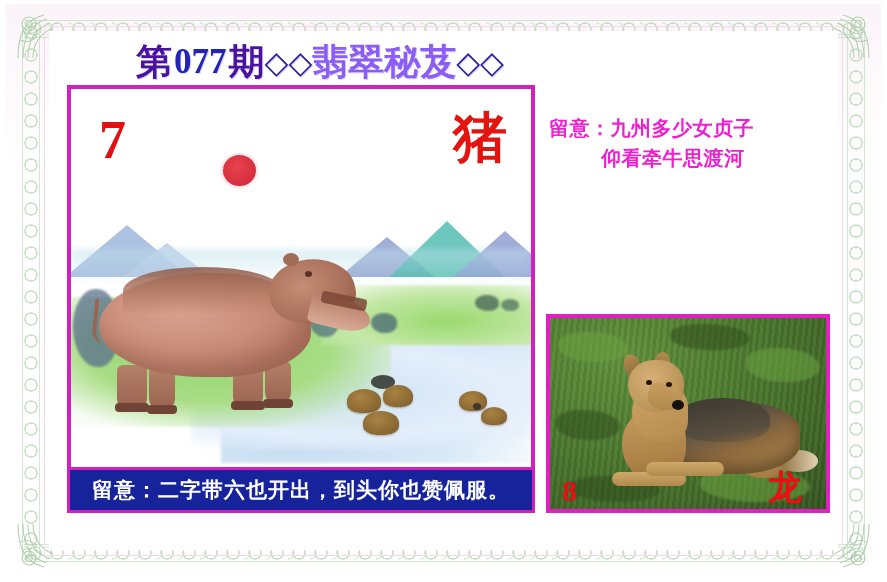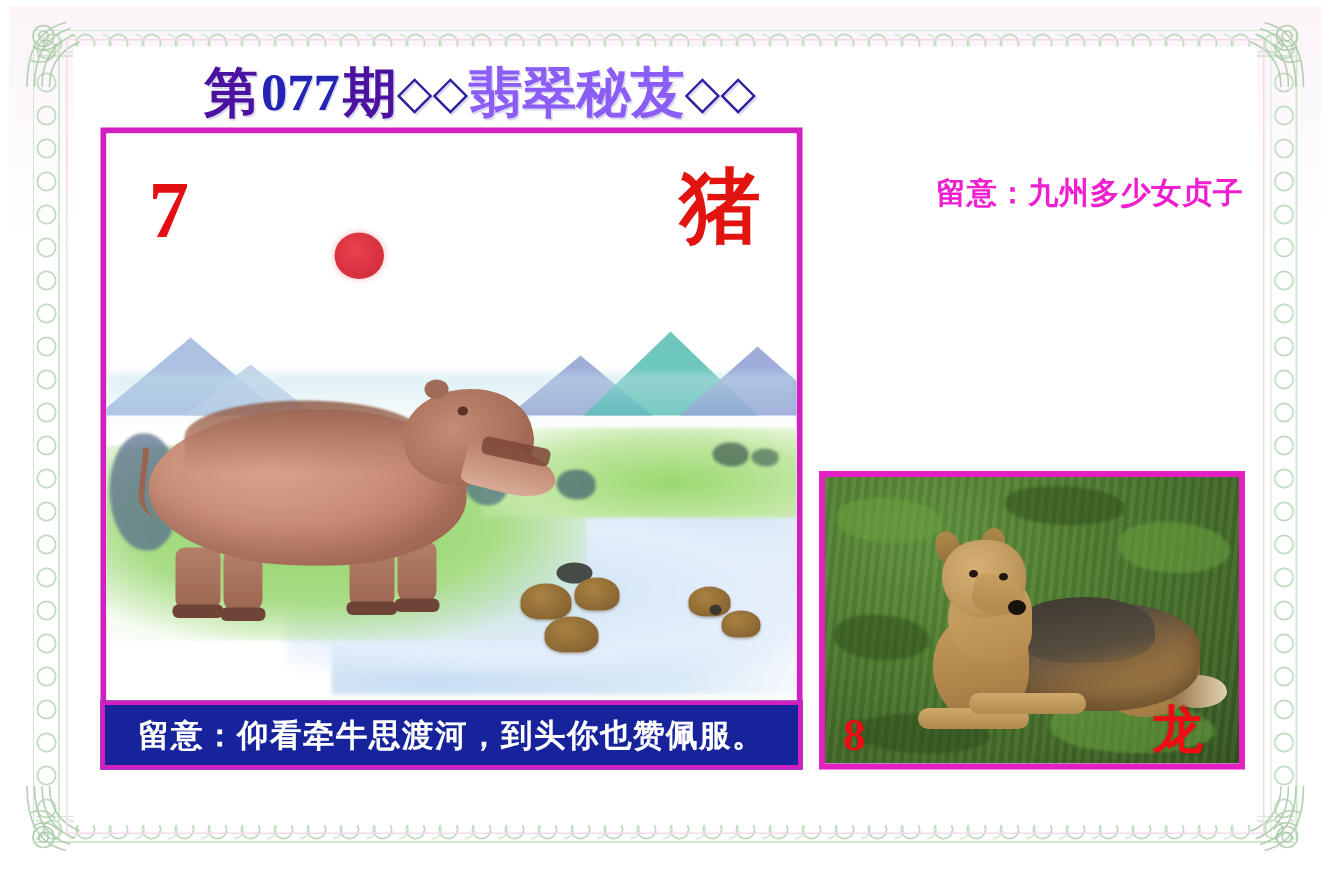--- a/index.html
+++ b/index.html
@@ -237,21 +237,21 @@
     font-family:"DejaVu Sans","Liberation Sans",sans-serif;
   }
 
   
   .note{
     position:absolute;left:500px;top:82px;width:280px;
     color:#ef1fd0;font-weight:bold;font-size:20px;line-height:1.5;
     font-family:"DejaVu Sans","Liberation Sans",sans-serif;
     letter-spacing:.5px;
   }
-  .note .l1{display:block;text-align:right;}
+  .note .l1{display:block;}
   .note .l2{display:block;padding-left:52px;}
 
   
   .dog-card{
     position:absolute;left:497px;top:283px;width:284px;height:199px;
     border:4px solid #e31fc4;box-sizing:border-box;overflow:hidden;
   }
   .dog-scene{position:absolute;inset:0;overflow:hidden;
     background:
       repeating-linear-gradient(96deg, rgba(255,255,255,.05) 0 3px, rgba(0,0,0,.05) 3px 6px),
@@ -463,25 +463,26 @@
         <div class="critter cr5"></div>
         <div class="cr-dark cd2"></div>
         <div class="speck"></div>
 
         <div class="num-7">7</div>
         <div class="zodiac-zhu">猪</div>
       </div>
     </div>
 
     <div class="caption-bar">
-      <span>留意：仰看牵牛思渡河，到头你也赞佩服。</span>
+      <span>留意：二字带六也开出，到头你也赞佩服。</span>
     </div>
 
     <div class="note">
       <span class="l1">留意：九州多少女贞子</span>
+      <span class="l2">仰看牵牛思渡河</span>
     </div>
 
     <div class="dog-card">
       <div class="dog-scene">
         <div class="grass-tuft gt" style="left:8px;top:14px;width:70px;height:30px;"></div>
         <div class="grass-tuft gt-dark" style="left:120px;top:6px;width:80px;height:26px;"></div>
         <div class="grass-tuft gt" style="left:196px;top:30px;width:74px;height:34px;"></div>
         <div class="grass-tuft gt-dark" style="left:6px;top:92px;width:64px;height:30px;"></div>
         <div class="grass-tuft gt" style="left:150px;top:150px;width:110px;height:34px;"></div>
         <div class="grass-tuft gt-dark" style="left:20px;top:158px;width:90px;height:26px;"></div>

